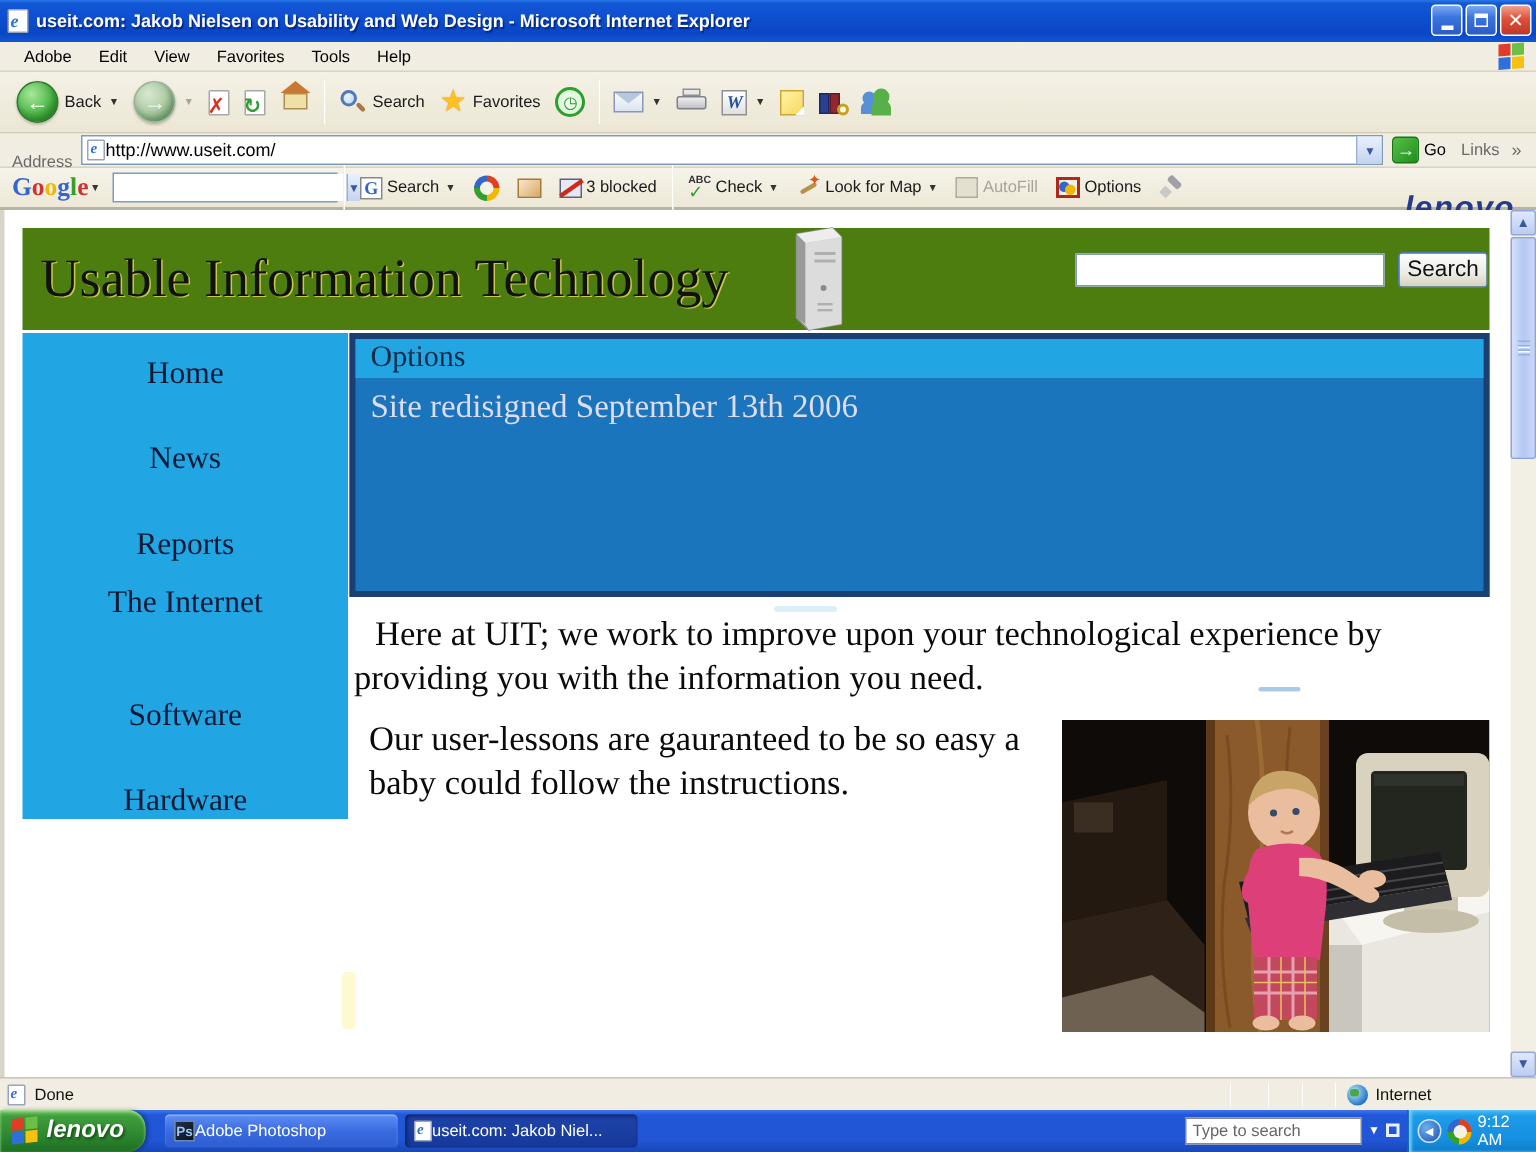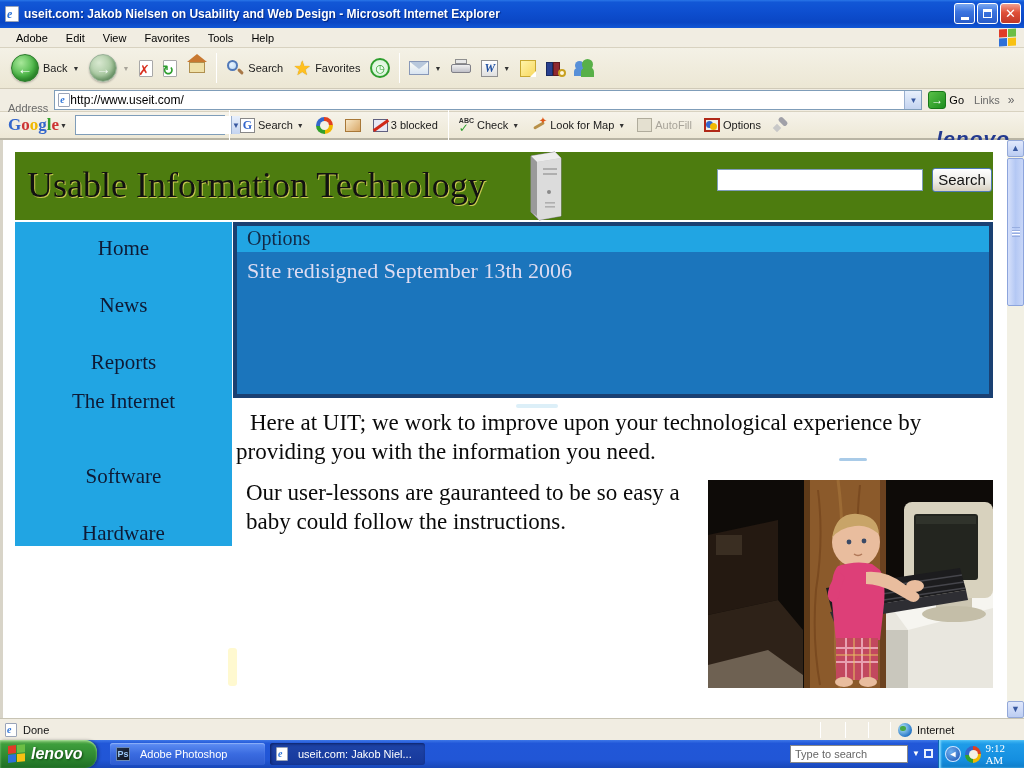--- a/index.html
+++ b/index.html
@@ -168,37 +168,37 @@
   
   #taskbar { left:0; top:740px; width:1024px; height:28px;
     background:linear-gradient(180deg,#3E77E8 0%,#2157D8 12%,#2156D6 70%,#1847B8 100%); }
   #start-btn { position:absolute; left:0; top:0; width:97px; height:28px; border-radius:0 12px 12px 0;
     background:linear-gradient(180deg,#7CBE6C 0%,#3E9E3C 15%,#2E8830 60%,#1E6E24 100%);
     box-shadow:inset 0 1px 2px #A8E098, 2px 0 3px rgba(0,0,0,.3); display:flex; align-items:center; gap:5px; padding-left:8px; }
   #start-btn .flag { width:18px; height:18px; display:grid; grid-template-columns:8px 8px; grid-template-rows:8px 8px; gap:1px; transform:skewY(-6deg); }
   #start-btn .flag i:nth-child(1){background:#E03C28;} #start-btn .flag i:nth-child(2){background:#6CBE45;}
   #start-btn .flag i:nth-child(3){background:#2E70D8;} #start-btn .flag i:nth-child(4){background:#F8C112;}
   #start-btn .lbl { color:#fff; font:bold italic 16px "Liberation Sans",sans-serif; text-shadow:1px 1px 2px #134A13; }
-  .task-btn { position:absolute; top:3px; height:22px; width:155px; border-radius:3px; display:flex; align-items:center; gap:10px;
+  .task-btn { position:absolute; top:3px; height:22px; width:155px; border-radius:3px; display:flex; align-items:center; gap:0;
     padding-left:6px; color:#fff; font-size:11px; white-space:nowrap; overflow:hidden; }
   #task-ps { left:110px; background:linear-gradient(180deg,#5E8EF4,#3A6BE0 50%,#2E5CD0); box-shadow:inset 0 1px 1px #8CB0F8; }
   #task-ie { left:270px; background:linear-gradient(180deg,#1E44A8,#16389A); box-shadow:inset 1px 1px 3px #0A1E60; }
   .ps-ic { width:14px; height:14px; background:linear-gradient(135deg,#20304A,#10141E); border:1px solid #6888B8;
     color:#9CC8F8; font:bold 9px "Liberation Sans",sans-serif; display:flex; align-items:center; justify-content:center; }
   #tray-search-wrap { position:absolute; left:790px; top:5px; width:118px; height:18px; background:#fff; border:1px solid #888;
     display:flex; align-items:center; padding-left:4px; }
   #tray-search { border:none; outline:none; width:100px; font-size:11px; color:#555; }
   #tray-search-dd { position:absolute; left:912px; top:9px; color:#fff; font-size:8px; }
   #tray-search-win { position:absolute; left:924px; top:9px; width:9px; height:9px; border:2px solid #E8F0FF; }
   #tray { position:absolute; left:938px; top:0; width:86px; height:28px;
     background:linear-gradient(180deg,#42B9F4 0%,#1E9BE8 15%,#158FE0 70%,#0E7CC8 100%);
     border-left:1px solid #0C68B0; box-shadow:inset 2px 0 2px #7CD4FC; display:flex; align-items:center; gap:4px; padding-left:6px; }
   .tray-circ { width:16px; height:16px; border-radius:50%; background:radial-gradient(circle at 35% 35%,#6CB0F0,#1E50B0); border:1px solid #CCE4FF;
     color:#fff; font-size:9px; display:flex; align-items:center; justify-content:center; }
-  #tray-time { color:#fff; font-size:11px;font-family:Liberation Serif, serif; }
+  #tray-time { color:#fff; font-size:11px; }
 
   input::placeholder { color:#666; }
 </style>
 </head>
 <body>
 
 <div id="screen">
 
   <div id="titlebar" class="abs">
     <span class="ie-page">

